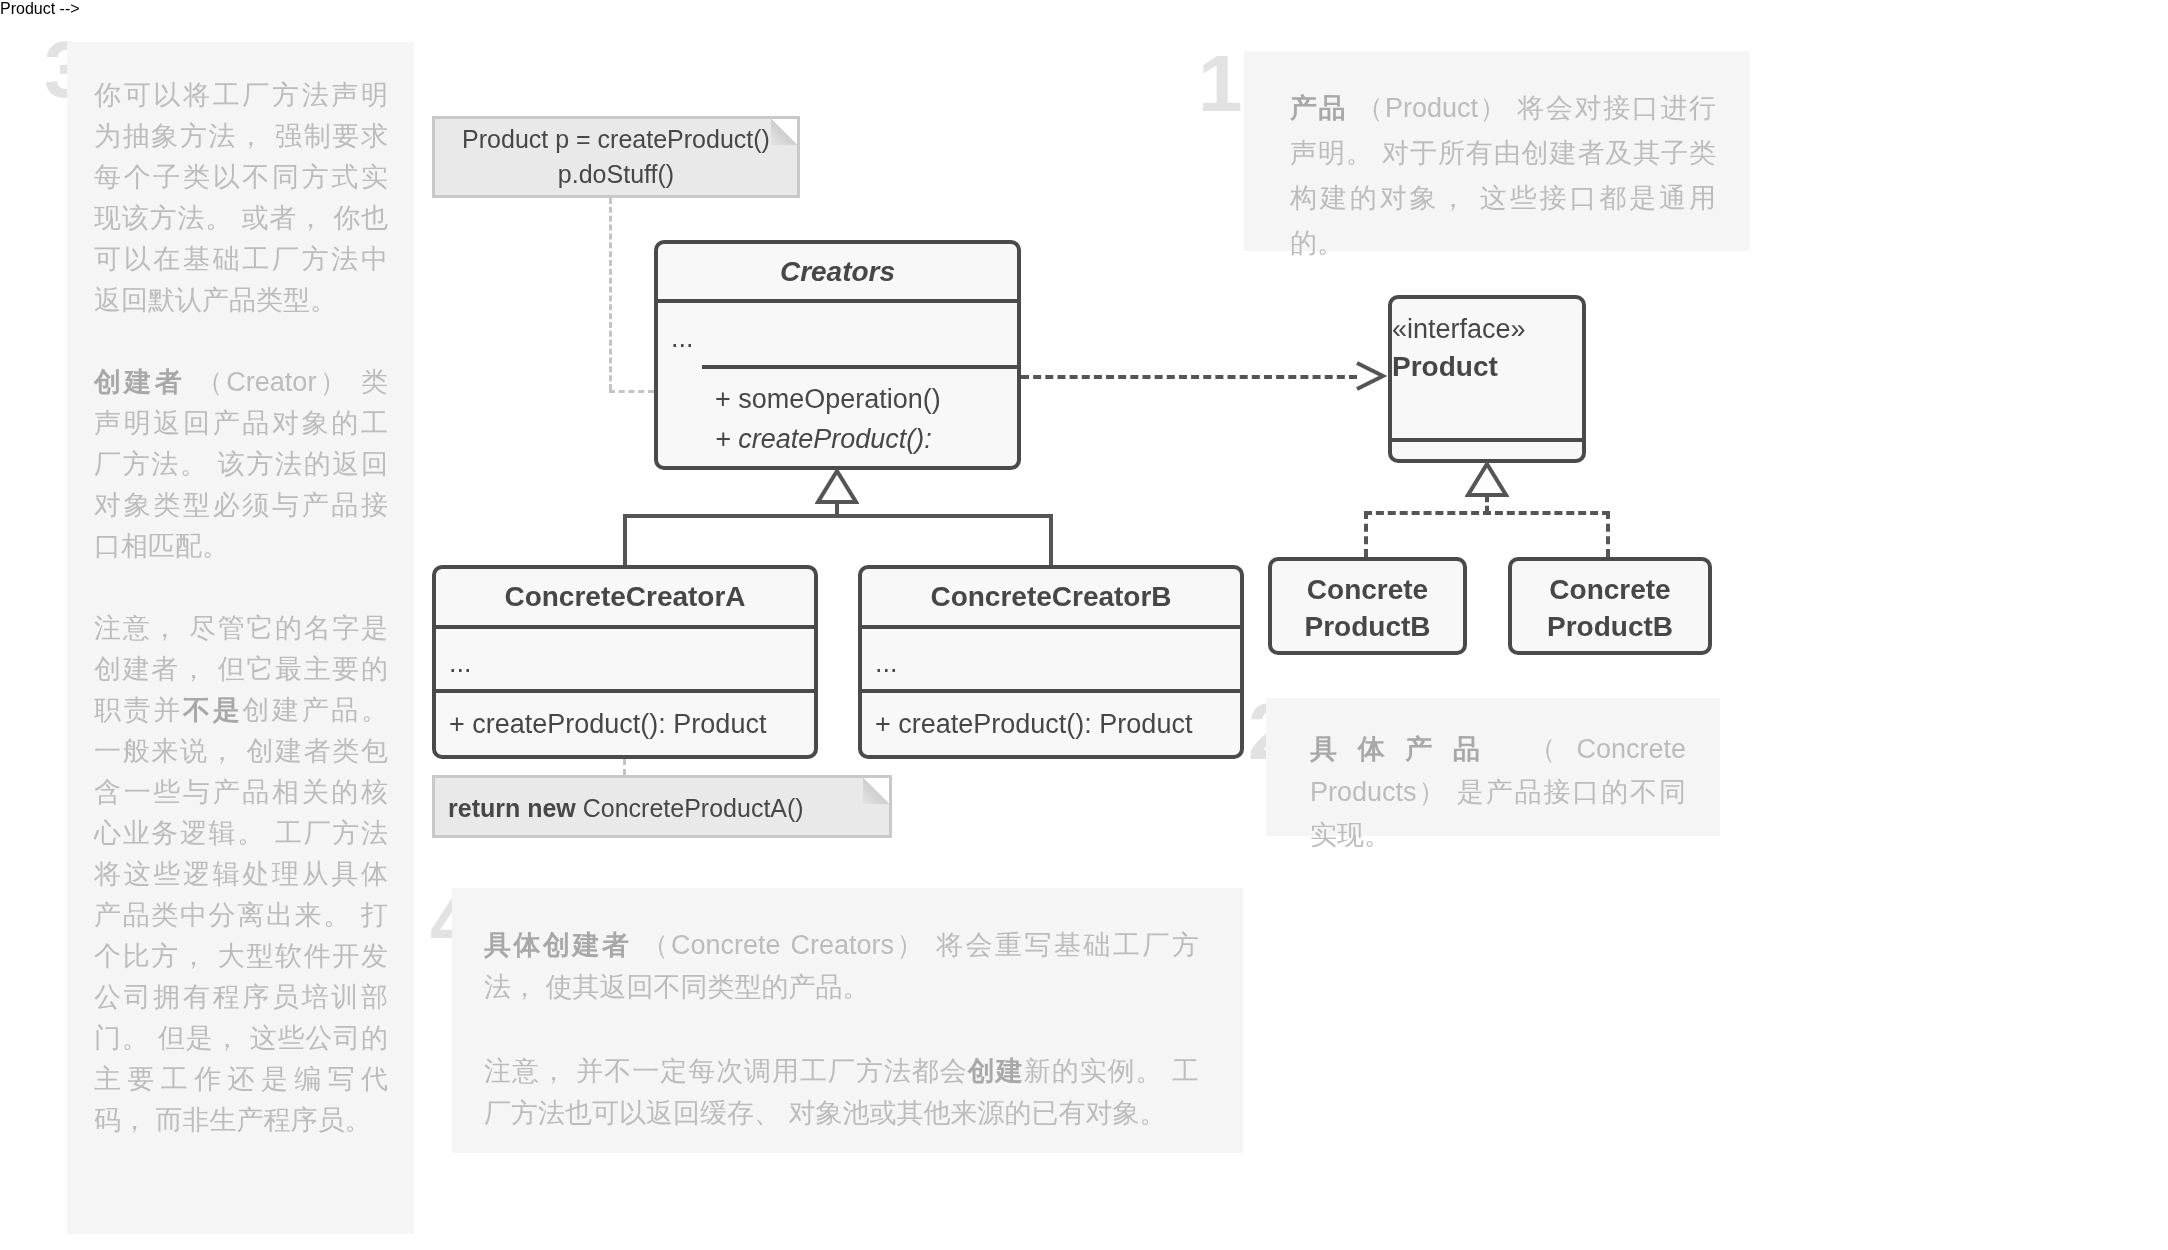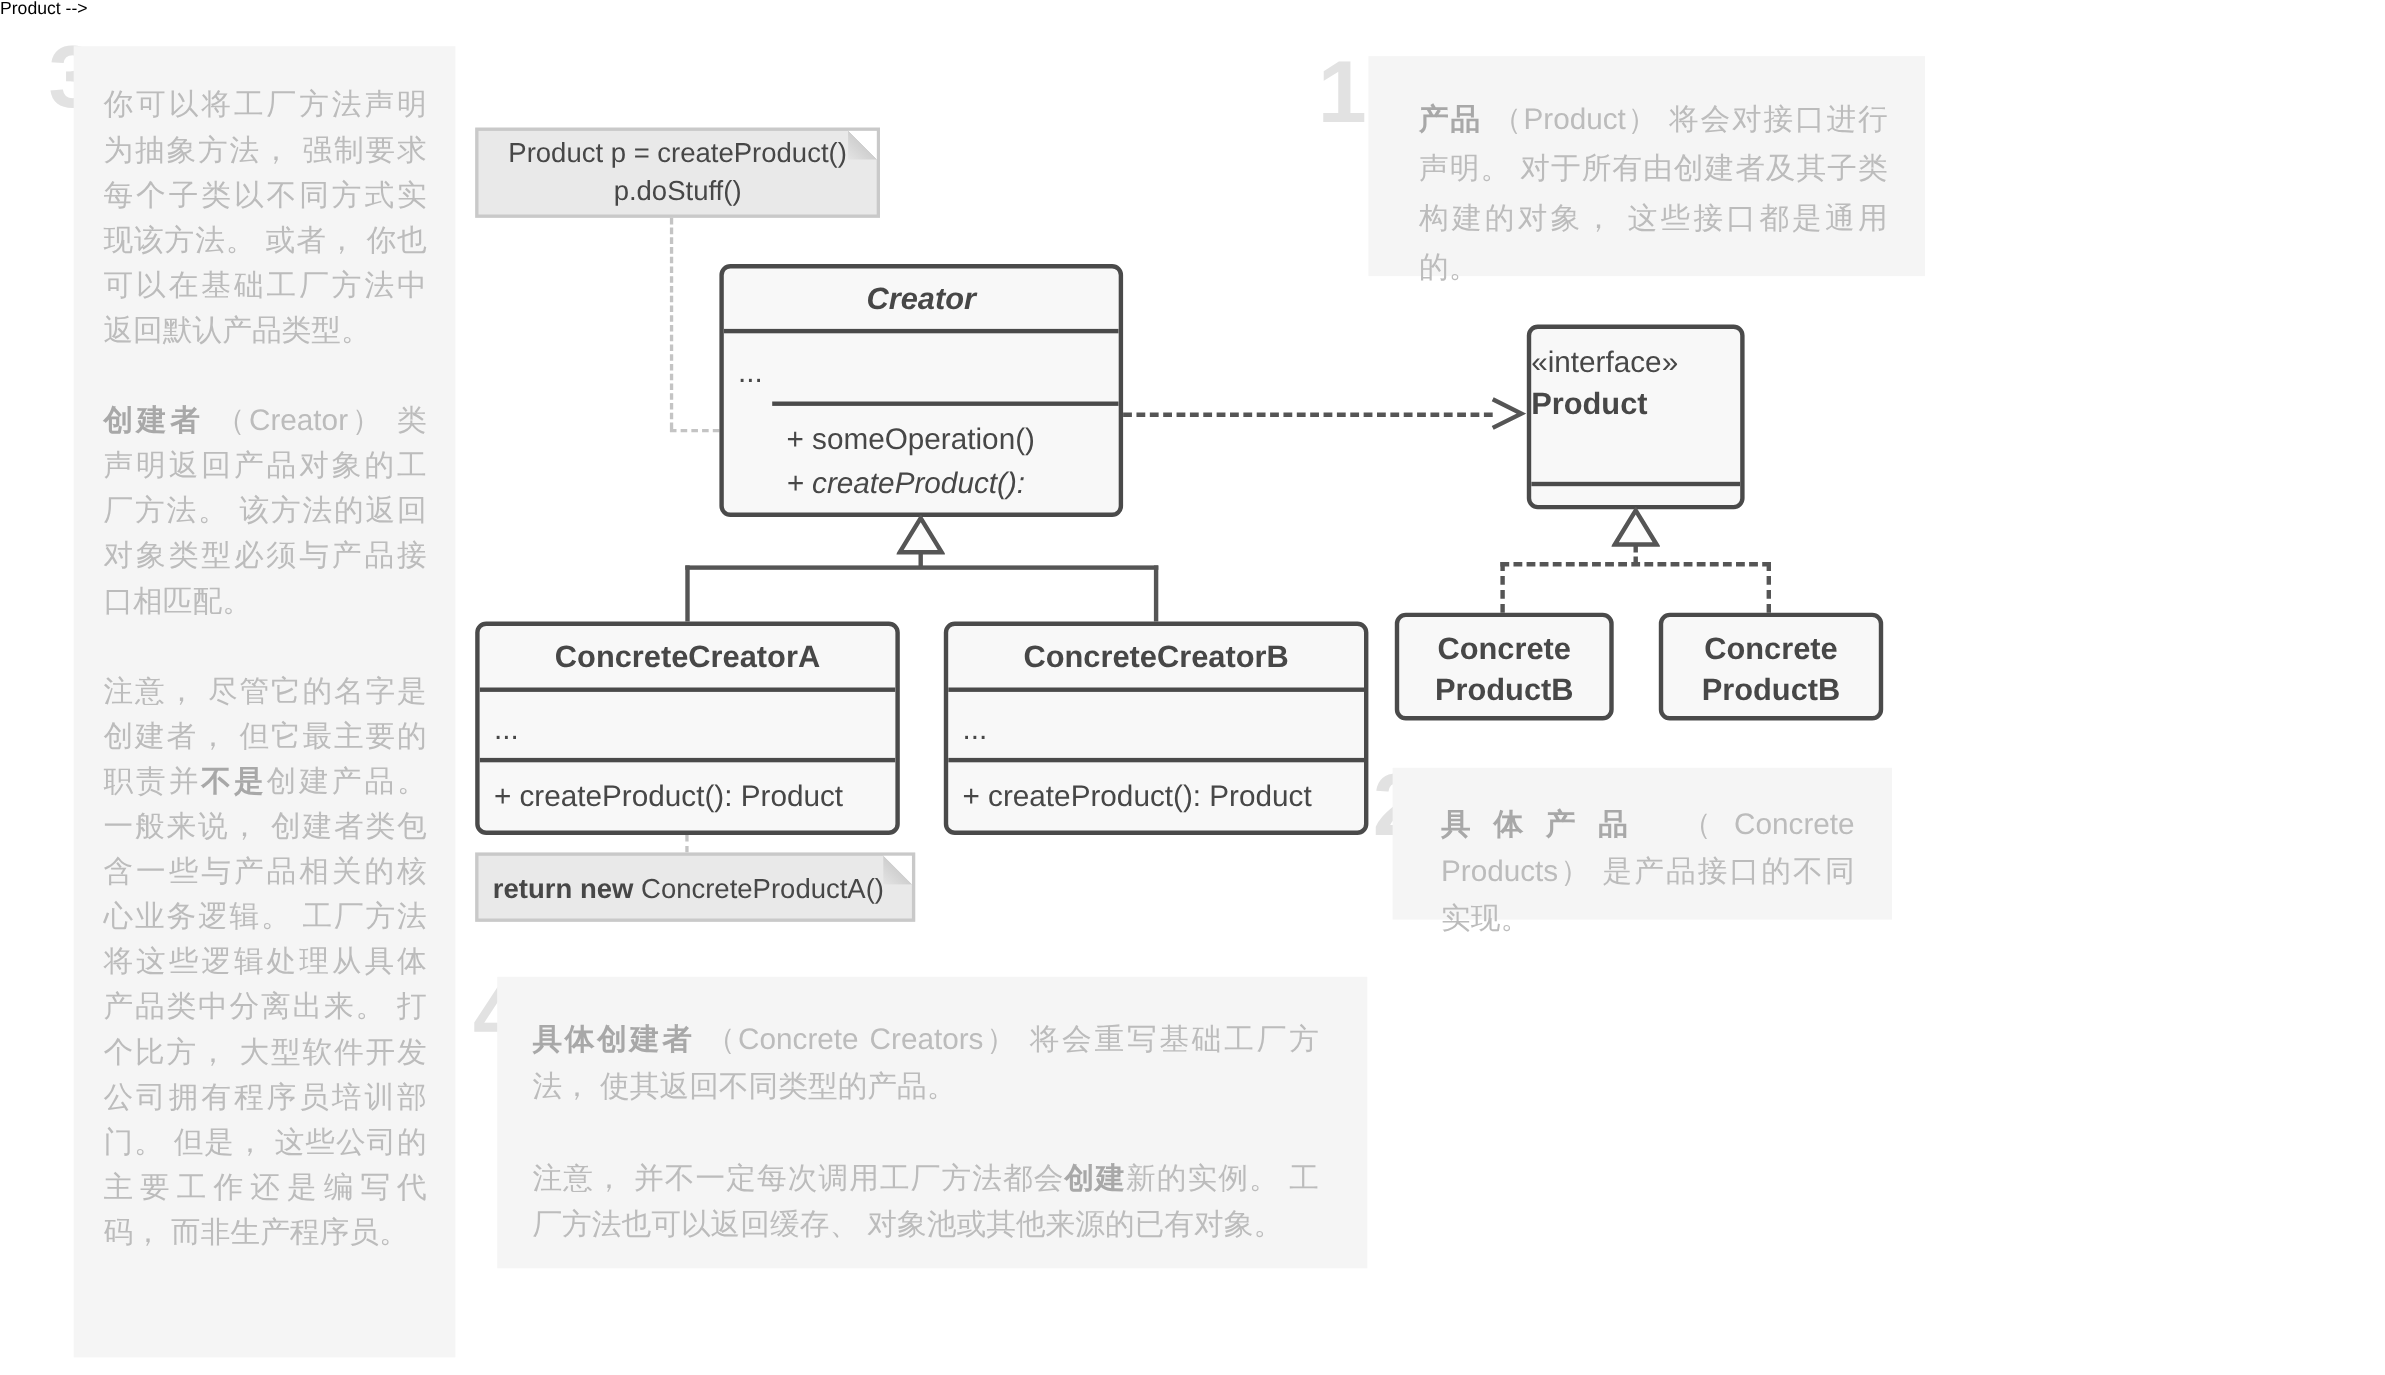--- a/index.html
+++ b/index.html
@@ -81,21 +81,21 @@
     <div>Product p = createProduct()</div>
     <div>p.doStuff()</div>
   </div>
 
   
   <div class="vdash-light" style="left:609px;top:198px;height:192px;"></div>
   <div class="hdash-light" style="left:609px;top:390px;width:45px;"></div>
 
   
   <div class="uml" style="left:654px;top:240px;width:367px;height:230px;">
-    <div class="uml-title italic" style="height:55px;line-height:55px;font-size:28px;">Creator</div>
+    <div class="uml-title italic" style="height:55px;line-height:55px;font-size:28px;">Creators</div>
     <div class="uml-row" style="height:66px;line-height:70px;">...</div>
     <div class="uml-row methods" style="height:101px;margin-left:44px;">
       <div>+ someOperation()</div>
       <div class="italic">+ createProduct(): Product</div>
     </div>
   </div>
 
    Product --&gt;
   <div class="hdash-dark" style="left:1021px;top:375px;width:336px;"></div>
   <svg class="tri" style="left:1353px;top:359px;" width="36" height="34" viewBox="0 0 36 34">
@@ -148,18 +148,18 @@
     <div>Concrete</div>
     <div>ProductB</div>
   </div>
   <div class="uml" style="left:1508px;top:557px;width:204px;height:98px;text-align:center;padding-top:10px;line-height:37px;font-weight:700;font-size:28px;">
     <div>Concrete</div>
     <div>ProductB</div>
   </div>
 
   
   <div class="vdash-light" style="left:623px;top:759px;height:16px;"></div>
-  <div class="note" style="left:432px;top:775px;width:400px;height:63px;line-height:54px;">
+  <div class="note" style="left:432px;top:775px;width:460px;height:63px;line-height:54px;">
     <span class="fold"></span>
     <b>return new</b><span> ConcreteProductA()</span>
   </div>
 
 </div>
 
 </body></html>

